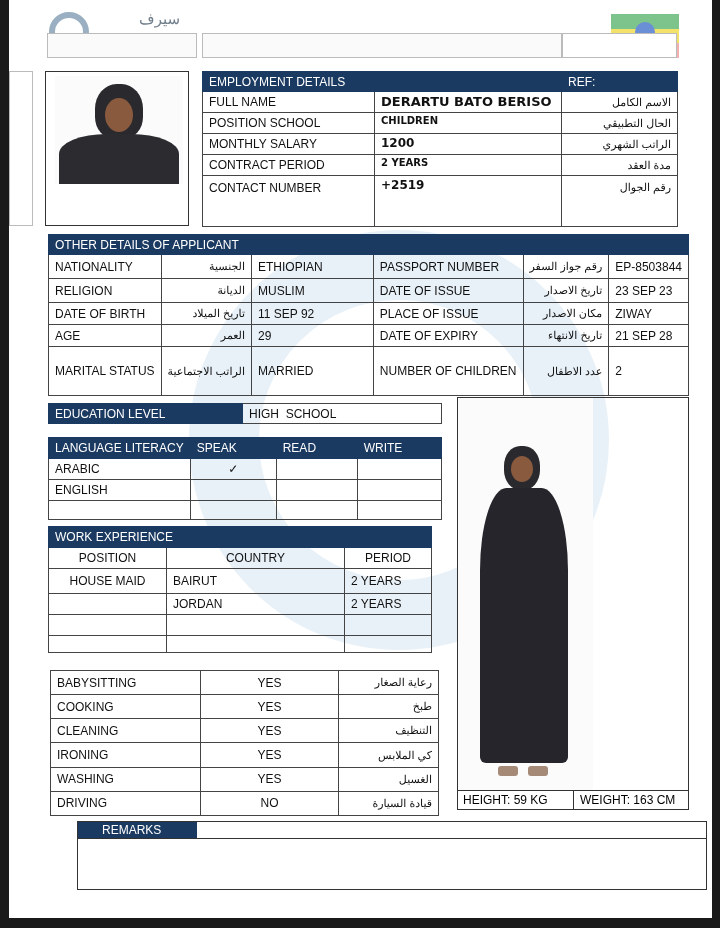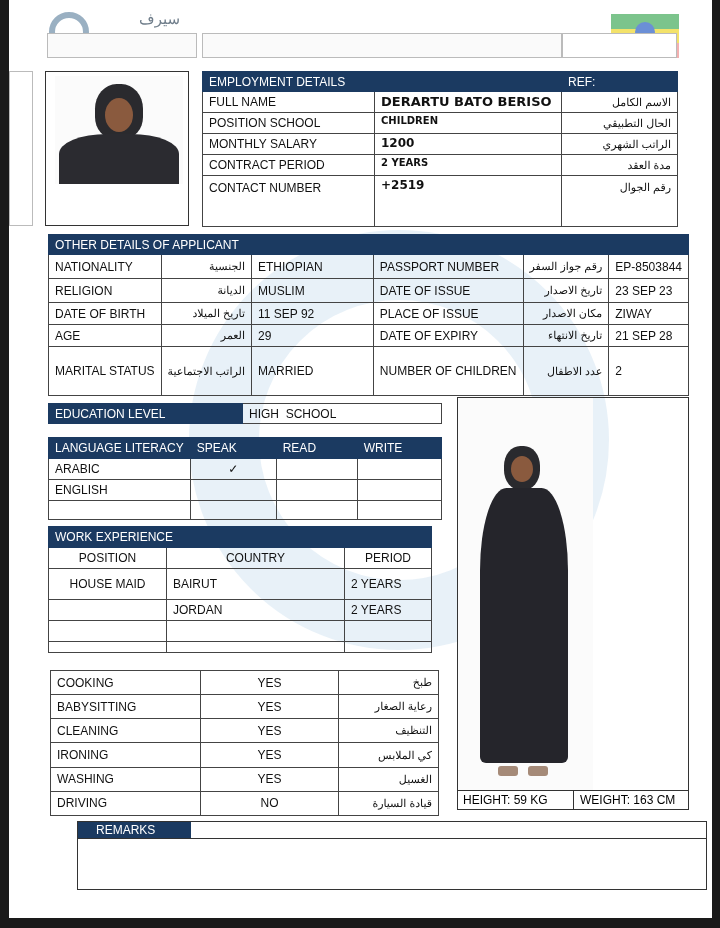--- a/index.html
+++ b/index.html
@@ -1,19 +1,19 @@
 <!DOCTYPE html>
 <html><head>
 <meta charset="utf-8">
 <style>
   html,body{margin:0;padding:0;}
   body{width:720px;height:928px;background:#1a1a1a;position:relative;overflow:hidden;font-family:"Liberation Sans",sans-serif;}
   .page{position:absolute;left:9px;top:0;width:703px;height:918px;background:#fff;}
   .abs{position:absolute;box-sizing:border-box;}
-  .hdr{background:#1b3a61;color:#fff;font-size:12px;line-height:20px;padding-left:18px;}
+  .hdr{background:#1b3a61;color:#fff;font-size:12px;line-height:20px;padding-left:24px;}
   .bd{border:1px solid #333;}
   table{border-collapse:collapse;width:100%;height:100%;}
   td{border:1px solid #444;font-size:12px;color:#111;padding:0 6px;white-space:nowrap;box-sizing:border-box;}
   td.ar{text-align:right;direction:rtl;font-size:11px;}
   td.c{text-align:center;}
   td.h{background:#1b3a61;color:#fff;border-color:#1b3a61;}
   .bold{font-weight:bold;font-family:"DejaVu Sans",sans-serif;font-size:12px;vertical-align:top;padding-top:2px;}
   .logo-ar{font-size:15px;color:#6f7d8a;direction:rtl;}
   .logo-sub{font-size:6px;color:#9aa8b8;letter-spacing:.5px;}
   .wm{position:absolute;left:180px;top:230px;width:420px;height:420px;border-radius:50%;border:70px solid rgba(190,215,235,0.35);box-sizing:border-box;}
@@ -184,21 +184,21 @@
       <tbody>
           <tr style="height:21px">
         <td class="h" colspan="2">WORK EXPERIENCE</td>
         <td class="h" colspan="2"></td>
       </tr>
       <tr style="height:21px">
         <td class="c" style="width:118px">POSITION</td>
         <td class="c" colspan="2" style="width:130px">COUNTRY</td>
         <td class="c">PERIOD</td>
       </tr>
-      <tr style="height:31px">
+      <tr style="height:25px">
             <td class="c">HOUSE MAID</td>
             <td colspan="2">BAIRUT</td>
             <td>2 YEARS</td>
           </tr>
       <tr style="height:21px">
             <td class="c"></td>
             <td colspan="2">JORDAN</td>
             <td>2 YEARS</td>
           </tr>
       <tr style="height:21px">
@@ -212,28 +212,28 @@
             <td></td>
           </tr>
     </tbody>
       </table>
   </div>
 
   <div class="abs" style="left:41px;top:670px;width:389px;height:146px">
     <table>
       <tbody>
       <tr style="height:18px">
+            <td>BABYSITTING</td>
+            <td class="c">YES</td>
+            <td class="ar">رعاية الصغار</td>
+          </tr>
+      <tr style="height:18px">
             <td style="width:150px">COOKING</td>
             <td class="c" style="width:138px">YES</td>
             <td class="ar">طبخ</td>
-          </tr>
-      <tr style="height:18px">
-            <td>BABYSITTING</td>
-            <td class="c">YES</td>
-            <td class="ar">رعاية الصغار</td>
           </tr>
       <tr style="height:18px">
             <td>CLEANING</td>
             <td class="c">YES</td>
             <td class="ar">التنظيف</td>
           </tr>
       <tr style="height:18px">
             <td>IRONING</td>
             <td class="c">YES</td>
             <td class="ar">كي الملابس</td>

